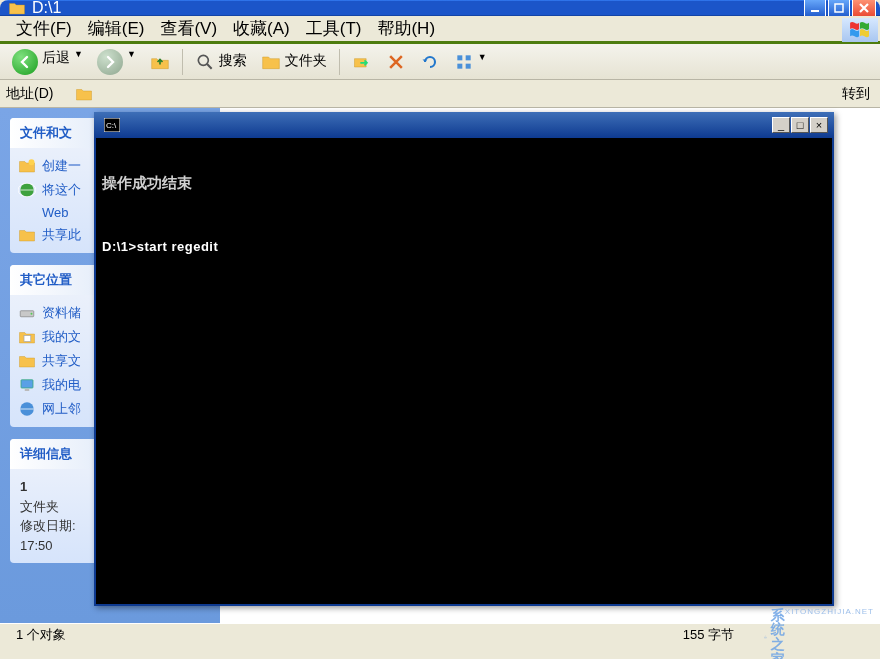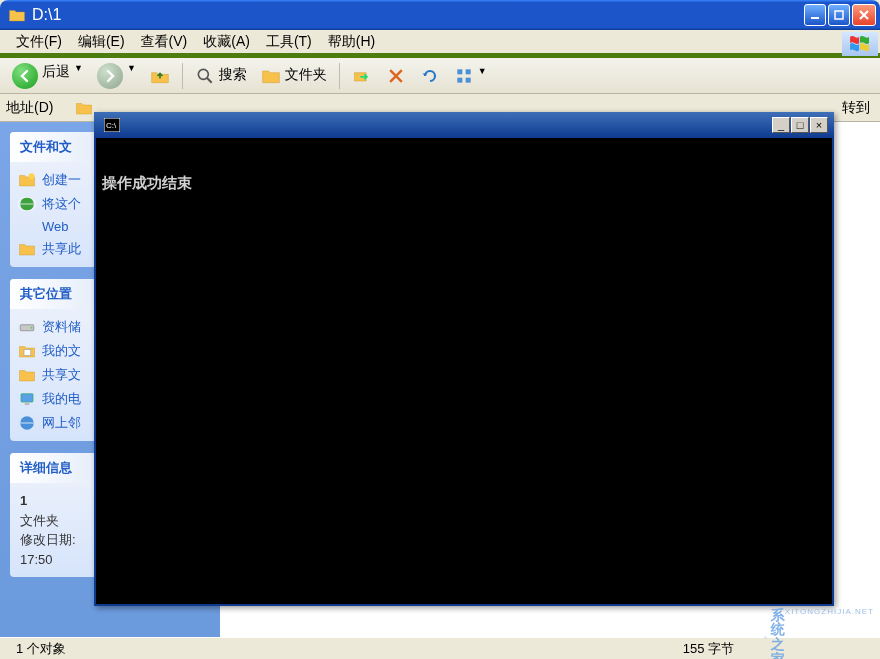--- a/index.html
+++ b/index.html
@@ -1,28 +1,28 @@
 <!DOCTYPE html>
 <html><head>
   <meta charset="utf-8">
   <style>
     * { margin:0; padding:0; box-sizing:border-box; font-family: "Tahoma","SimSun",sans-serif; }
     body { width:880px; height:659px; background:#ece9d8; overflow:hidden; position:relative; }
 
     
-    .explorer-titlebar { height:30px; background:linear-gradient(to bottom,#3a86ff,#1b55c9 8%,#1b55c9 92%,#0e3a90); display:flex; align-items:center; padding:0 4px; color:#fff; font-size:16px; border-top-left-radius:8px; border-top-right-radius:8px; }
+    .explorer-titlebar { height:16px; background:linear-gradient(to bottom,#3a86ff,#1b55c9 8%,#1b55c9 92%,#0e3a90); display:flex; align-items:center; padding:0 4px; color:#fff; font-size:16px; border-top-left-radius:8px; border-top-right-radius:8px; }
     .explorer-titlebar .folder-ico { width:18px; height:18px; margin-right:6px; margin-left:4px; }
     .tb-spacer { flex:1; }
     .tb-btn { width:22px; height:22px; margin-left:2px; border:1px solid #fff; border-radius:3px; display:flex; align-items:center; justify-content:center; font-size:14px; font-weight:bold; cursor:pointer; }
     .tb-min { background:linear-gradient(to bottom,#6fb0ff,#1b55c9); }
     .tb-max { background:linear-gradient(to bottom,#6fb0ff,#1b55c9); }
     .tb-close { background:linear-gradient(to bottom,#ff9a7a,#e8432d); width:24px; }
 
     
-    .menubar { height:28px; background:#ece9d8; display:flex; align-items:center; padding:0 8px; font-size:14px; border-bottom:5px solid #4d7c0f; position:relative; }
+    .menubar { height:28px; background:#ece9d8; display:flex; align-items:center; padding:0 8px; font-size:17px; border-bottom:3px solid #4d7c0f; position:relative; }
     .menubar .mi { padding:3px 8px; cursor:pointer; }
     .winlogo { position:absolute; right:2px; top:2px; width:36px; height:24px; background:linear-gradient(to bottom,#d6e8ff,#a8c6f0); display:flex; align-items:center; justify-content:center; }
     .winlogo svg { width:22px; height:18px; }
 
     
     .toolbar { height:36px; background:linear-gradient(to bottom,#f4f3ec,#e6e3d3); display:flex; align-items:center; padding:0 6px; border-bottom:1px solid #b8b5a5; font-size:14px; gap:2px; }
     .tbutton { display:flex; align-items:flex-start; padding:2px 6px; cursor:pointer; border-radius:3px; gap:4px; }
     .nav-circle { width:26px; height:26px; border-radius:50%; display:flex; align-items:center; justify-content:center; font-size:15px; color:#fff; }
     .nav-back { background:radial-gradient(circle at 35% 30%,#7ee07e,#1a9e1e); }
     .nav-fwd { background:radial-gradient(circle at 35% 30%,#cde0cd,#8fa68f); }
@@ -294,20 +294,21 @@
       <div class="cmd-btn">
           <span>□</span>
         </div>
       <div class="cmd-btn">
           <span>×</span>
         </div>
     </div>
   </div>
   <div class="cmd-body">
     <div class="cmd-line1">操作成功结束</div>
+    <div class="cmd-line2">D:\1&gt;start regedit</div>
   </div>
 </div>
 
 <div class="watermark">
   <svg width="30" height="30" viewBox="0 0 30 30">
       <path d="M4 15 L15 5 L26 15 V27 H4 Z" fill="none" stroke="#6ea4e6" stroke-width="2.5"></path>
       <path d="M11 27 V18 H19 V27" stroke="#6ea4e6" stroke-width="2" fill="none"></path>
     </svg>
   <div class="watermark-txt">
     <span>系统之家</span>

